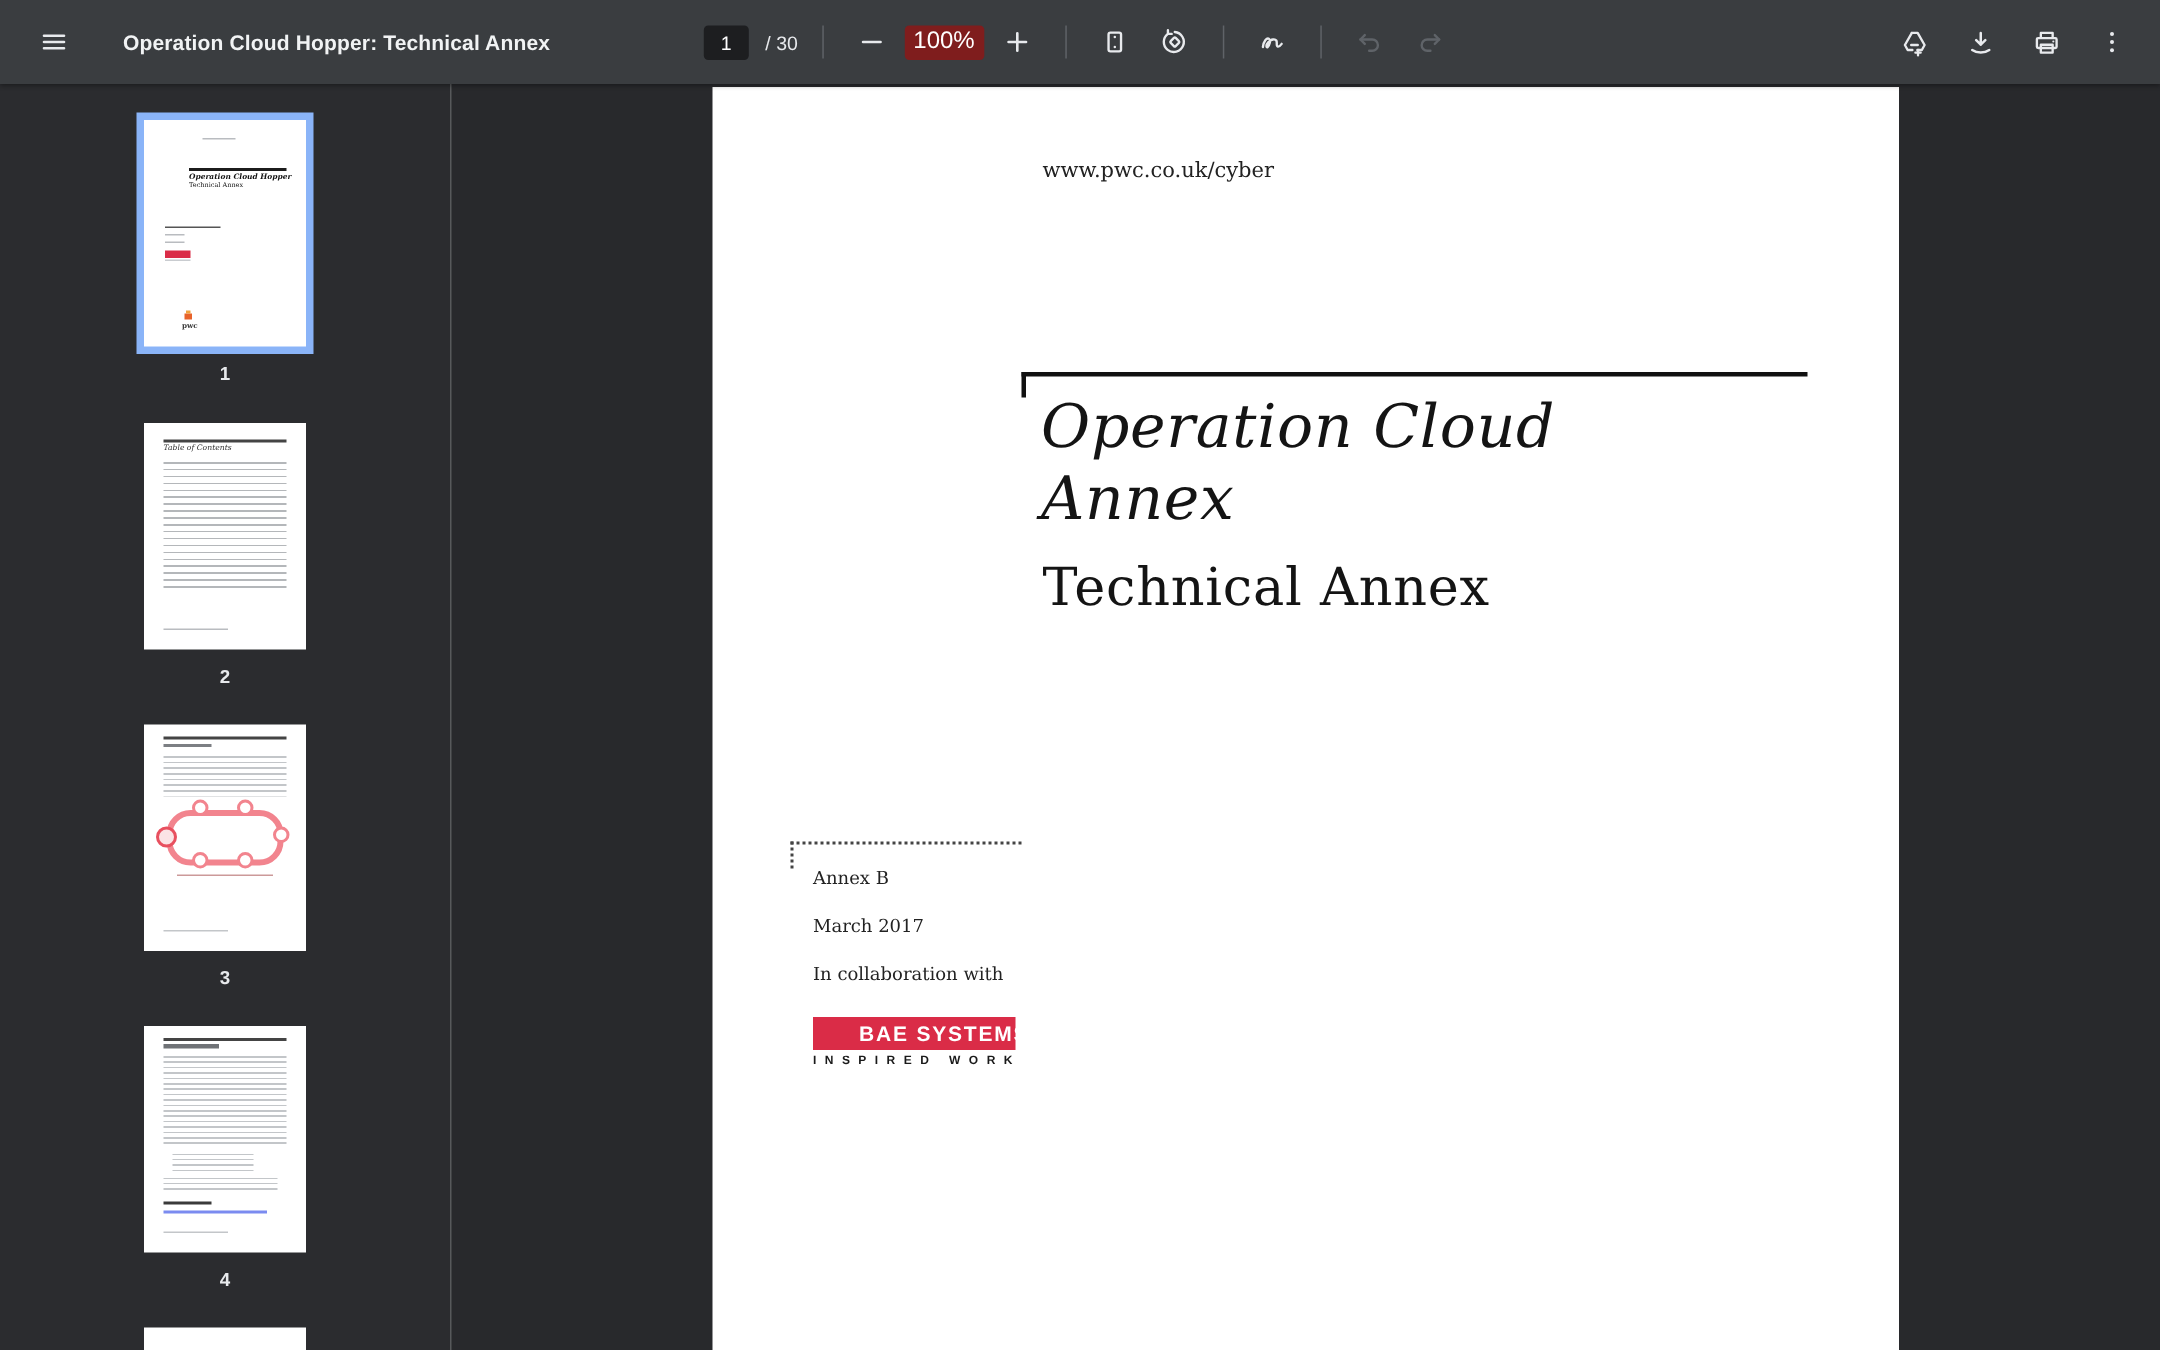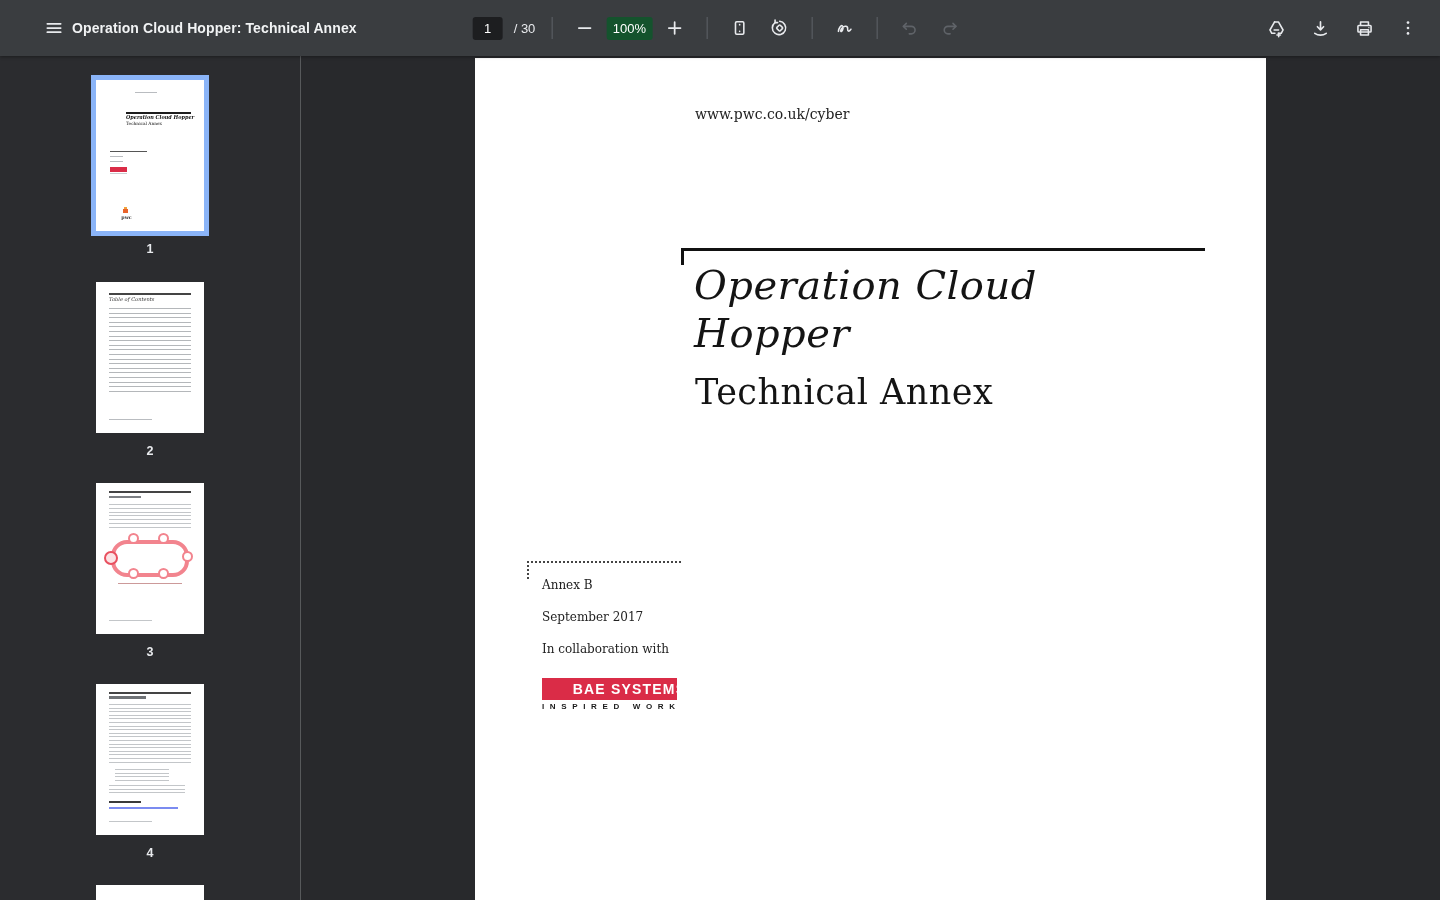--- a/index.html
+++ b/index.html
@@ -6,21 +6,21 @@
   html,body { width:1440px; height:900px; overflow:hidden; background:#28292c;
               font-family:"Liberation Sans", sans-serif; }
 
   
   .toolbar {
     position:absolute; top:0; left:0; width:1440px; height:56px;
     background:#3a3d40; color:#e8eaed; z-index:20;
     display:flex; align-items:center;
     box-shadow:0 1px 3px rgba(0,0,0,.35);
   }
-  .tb-left { display:flex; align-items:center; gap:0; padding-left:36px; }
+  .tb-left { display:flex; align-items:center; gap:28px; padding-left:18px; }
   .tb-title { font-size:14px; font-weight:700; color:#f1f3f4; letter-spacing:.1px; }
   .tb-center {
     position:absolute; left:50%; transform:translateX(-50%);
     display:flex; align-items:center; gap:4px; height:56px;
   }
   .tb-right { margin-left:auto; display:flex; align-items:center; gap:8px; padding-right:14px; }
 
   .icon-btn {
     width:36px; height:36px; border:none; background:transparent; border-radius:50%;
     display:flex; align-items:center; justify-content:center; cursor:pointer; color:#e8eaed;
@@ -28,22 +28,22 @@
   .icon-btn svg { display:block; }
   .icon-btn.disabled { color:#5f6368; }
   .tb-divider { width:1px; height:22px; background:#5f6368; margin:0 10px; }
 
   .page-box {
     width:30px; height:23px; background:#1d1e20; border:none; border-radius:3px;
     color:#fff; font-size:13px; text-align:center; font-family:"Liberation Sans",sans-serif;
   }
   .page-total { font-size:13px; color:#e8eaed; margin-left:7px; margin-right:2px; white-space:pre;text-align:center; }
   .zoom-box {
-    min-width:46px; height:23px; background:#14532d; border-radius:3px;
-    color:#fff; font-size:13px; display:flex; align-items:center; justify-content:center;
+    min-width:46px; height:23px; background:#7f1d1d; border-radius:3px;
+    color:#fff; font-size:16px; display:flex; align-items:center; justify-content:center;
     padding:0 6px; cursor:default;
   }
 
   
   .sidebar {
     position:absolute; top:56px; left:0; width:301px; height:844px;
     background:#2b2c2f; border-right:1px solid #57595b; overflow:hidden; z-index:5;
   }
   .thumb-block { position:absolute; left:96px; width:108px; }
   .thumb {
@@ -343,29 +343,29 @@
 <div class="viewer">
   <div class="page">
 
     <div class="doc-url">www.pwc.co.uk/cyber</div>
 
     <div class="doc-rule"></div>
     <div class="doc-rule-tick"></div>
 
     <div class="doc-title">
       <span>Operation Cloud</span><br>
-      <span>Hopper</span>
+      <span>Annex</span>
     </div>
     <div class="doc-subtitle">Technical Annex</div>
 
     <div class="annex-corner-h"></div>
     <div class="annex-corner-v"></div>
 
     <div class="annex-line annex-b">Annex B</div>
-    <div class="annex-line annex-date">September 2017</div>
+    <div class="annex-line annex-date">March 2017</div>
     <div class="annex-line annex-col">In collaboration with</div>
 
     <div class="bae-box">
       <span class="bae-text">BAE SYSTEMS</span>
     </div>
     <div class="bae-sub">
         <span>I</span>
         <span>N</span>
         <span>S</span>
         <span>P</span>

